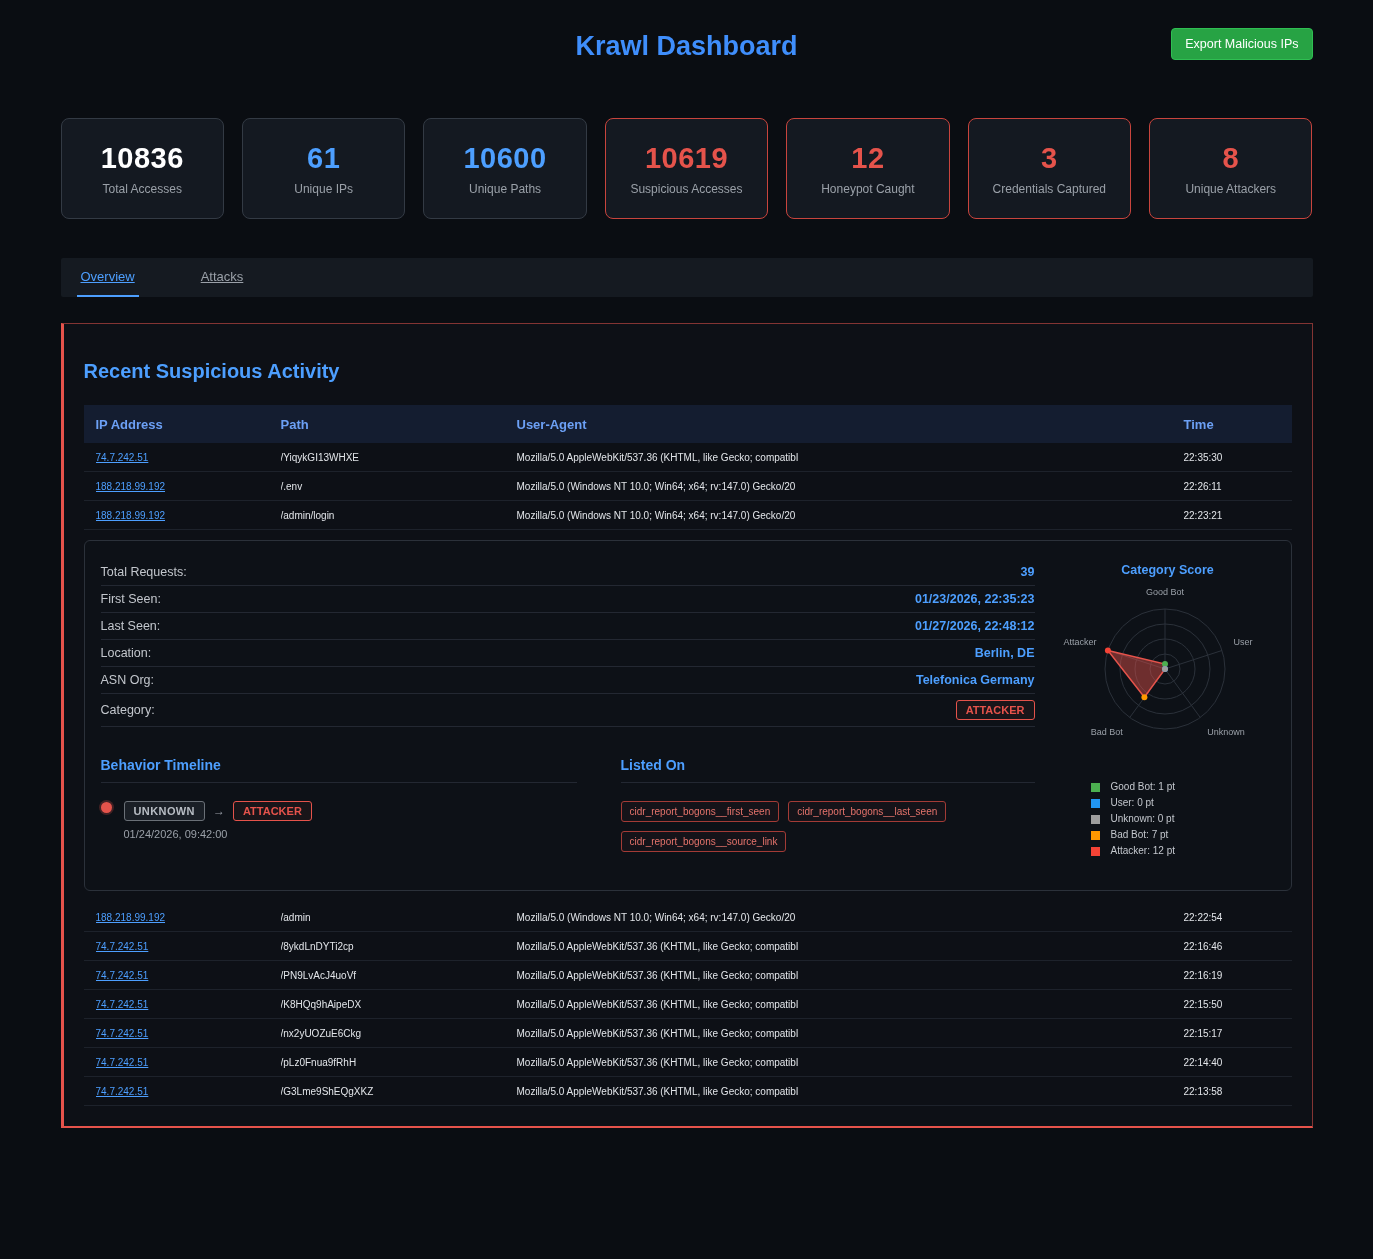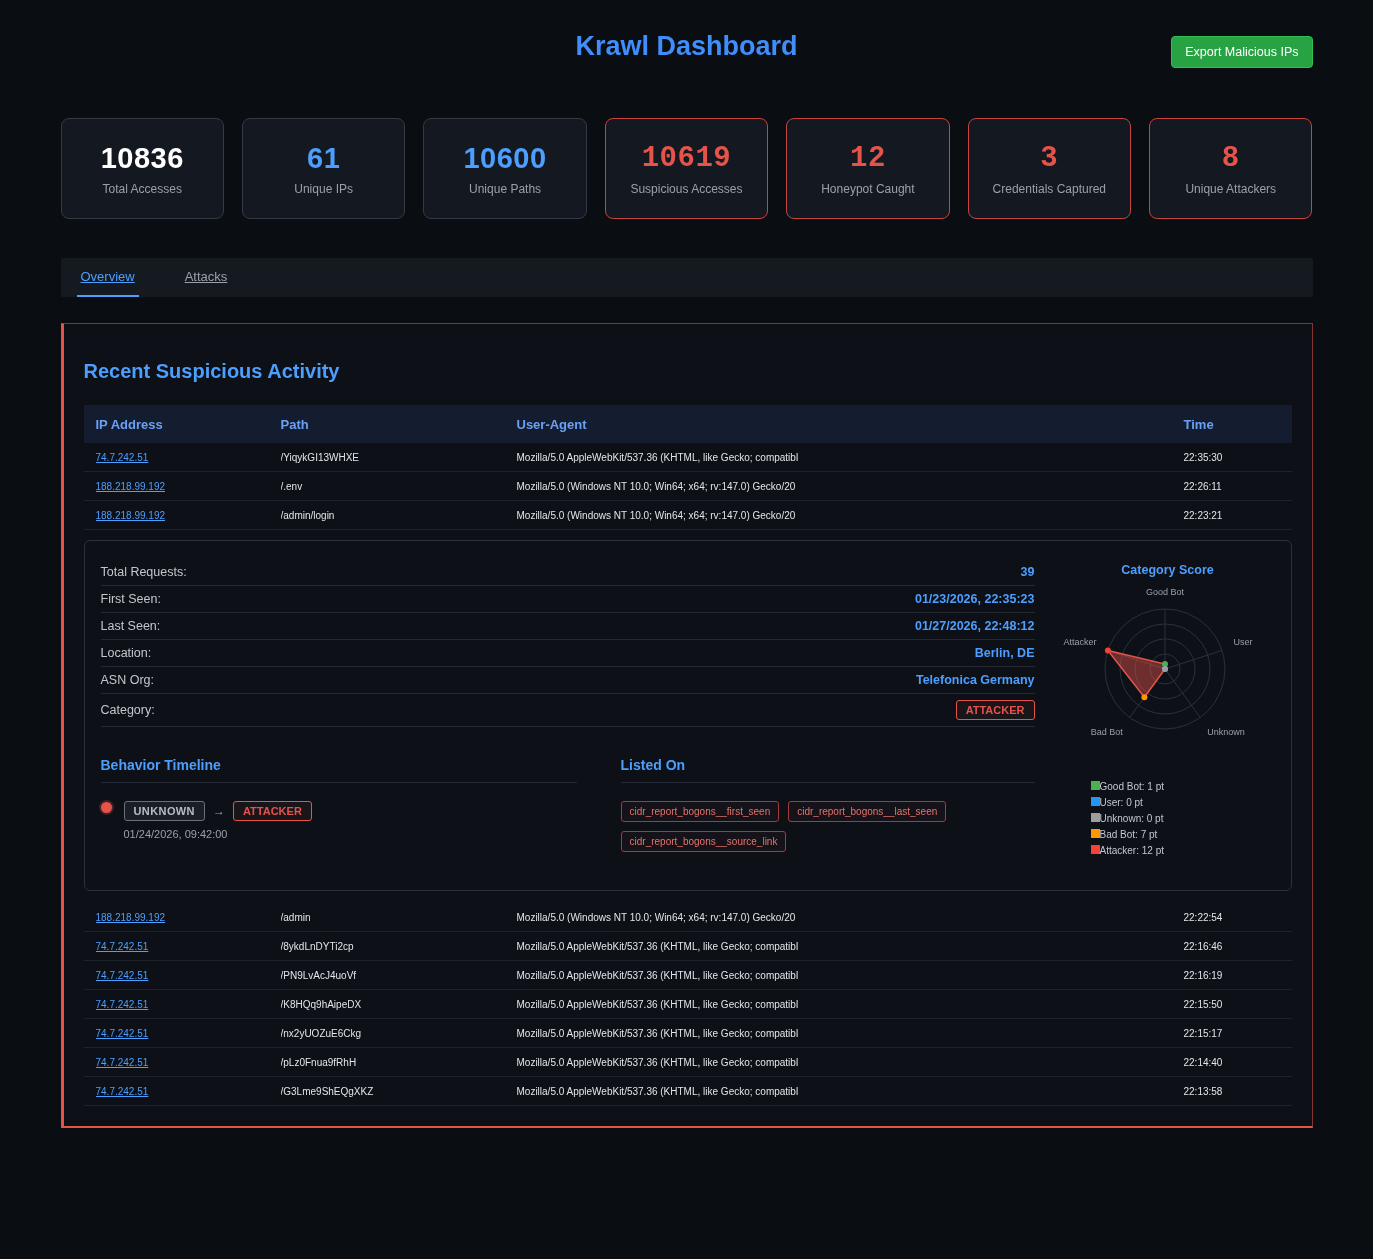--- a/index.html
+++ b/index.html
@@ -16,33 +16,33 @@
     --muted:#9aa0a8;
     --red:#e5534b;
     --green:#27a344;
   }
   *{box-sizing:border-box;margin:0;padding:0;}
   body{background:var(--bg);color:var(--text);font-family:"Liberation Sans",sans-serif;}
   .page{width:1252px;margin:0 auto;padding:14px 0 16px;}
 
   header.topbar{position:relative;height:64px;display:flex;align-items:center;justify-content:center;}
   .page-title{color:var(--blue-title);font-size:27px;font-weight:700;}
-  .export-btn{position:absolute;right:0;top:22px;background:var(--green);color:#fff;border:1px solid #2fbf52;
+  .export-btn{position:absolute;right:0;top:14px;background:var(--green);color:#fff;border:1px solid #2fbf52;
     border-radius:4px;font-size:12.5px;padding:8px 13px;cursor:pointer;font-family:inherit;}
 
   .stats{display:flex;gap:18px;margin-top:20px;}
   .stat-card{flex:1;background:var(--card);border:1px solid var(--border);border-radius:8px;height:101px;
     display:flex;flex-direction:column;align-items:center;justify-content:center;gap:7px;margin-top:20px;}
   .stat-card.danger{border-color:#c8443d;}
   .stat-value{font-size:29px;font-weight:700;color:#ffffff;letter-spacing:.5px;}
   .stat-card.info .stat-value{color:var(--blue);}
-  .stat-card.danger .stat-value{color:var(--red);font-family:Liberation Mono, monospace;}
+  .stat-card.danger .stat-value{color:var(--red);}
   .stat-label{font-size:12px;color:var(--muted);}
 
-  .tabs{margin-top:39px;background:#151a21;height:39px;display:flex;align-items:stretch;padding-left:16px;gap:42px;border-radius:2px;}
+  .tabs{margin-top:39px;background:#151a21;height:39px;display:flex;align-items:stretch;padding-left:16px;gap:58px;border-radius:2px;}
   .tab{display:flex;align-items:center;font-size:13px;color:var(--muted);text-decoration:underline;cursor:pointer;
     border-bottom:2px solid transparent;padding:0 4px;}
   .tab.active{color:var(--blue);border-bottom-color:var(--blue);}
 
   .panel{margin-top:26px;background:var(--panel);border:1px solid rgba(229,83,75,.55);border-left:3px solid var(--red);
     border-bottom:2px solid var(--red);padding:20px;}
   .panel-title{color:var(--blue);font-size:20px;font-weight:700;margin:16px 0 22px;}
 
   .trow{display:grid;grid-template-columns:185px 236px 1fr 62px;align-items:center;padding:0 46px 0 12px;}
   .thead{background:var(--thead-bg);height:38px;color:var(--header-blue);font-weight:700;font-size:13px;}
@@ -69,21 +69,21 @@
   .badge-gray{display:inline-block;border:1px solid #6a7077;color:#b8bdc4;font-size:11px;font-weight:600;
     padding:3px 9px;border-radius:3px;background:#1a1f26;letter-spacing:.4px;}
   .tl-arrow{color:var(--muted);font-size:12px;}
   .tl-time{font-size:11px;color:var(--muted);margin-top:7px;}
   .listed-badges{display:flex;flex-wrap:wrap;gap:9px;}
   .listed-badge{border:1px solid #a33b36;color:#e5736b;font-size:10px;padding:4px 8px;border-radius:3px;background:rgba(229,83,75,.04);}
 
   .detail-right{width:214px;flex:none;padding-top:4px;}
   .chart-title{text-align:center;color:var(--blue);font-size:12.5px;font-weight:700;margin-bottom:2px;}
   .legend{margin-top:16px;padding-left:30px;display:flex;flex-direction:column;gap:5px;}
-  .legend-item{display:flex;align-items:flex-start;gap:0;font-size:10px;color:#c3c7cd;}
+  .legend-item{display:flex;align-items:flex-end;gap:11px;font-size:10px;color:#c3c7cd;}
   .legend-swatch{width:9px;height:9px;flex:none;display:inline-block;}
 </style>
 </head>
 <body>
 
 <div class="page">
   <header class="topbar">
     <h1 class="page-title">Krawl Dashboard</h1>
     <button class="export-btn">Export Malicious IPs</button>
   </header>

